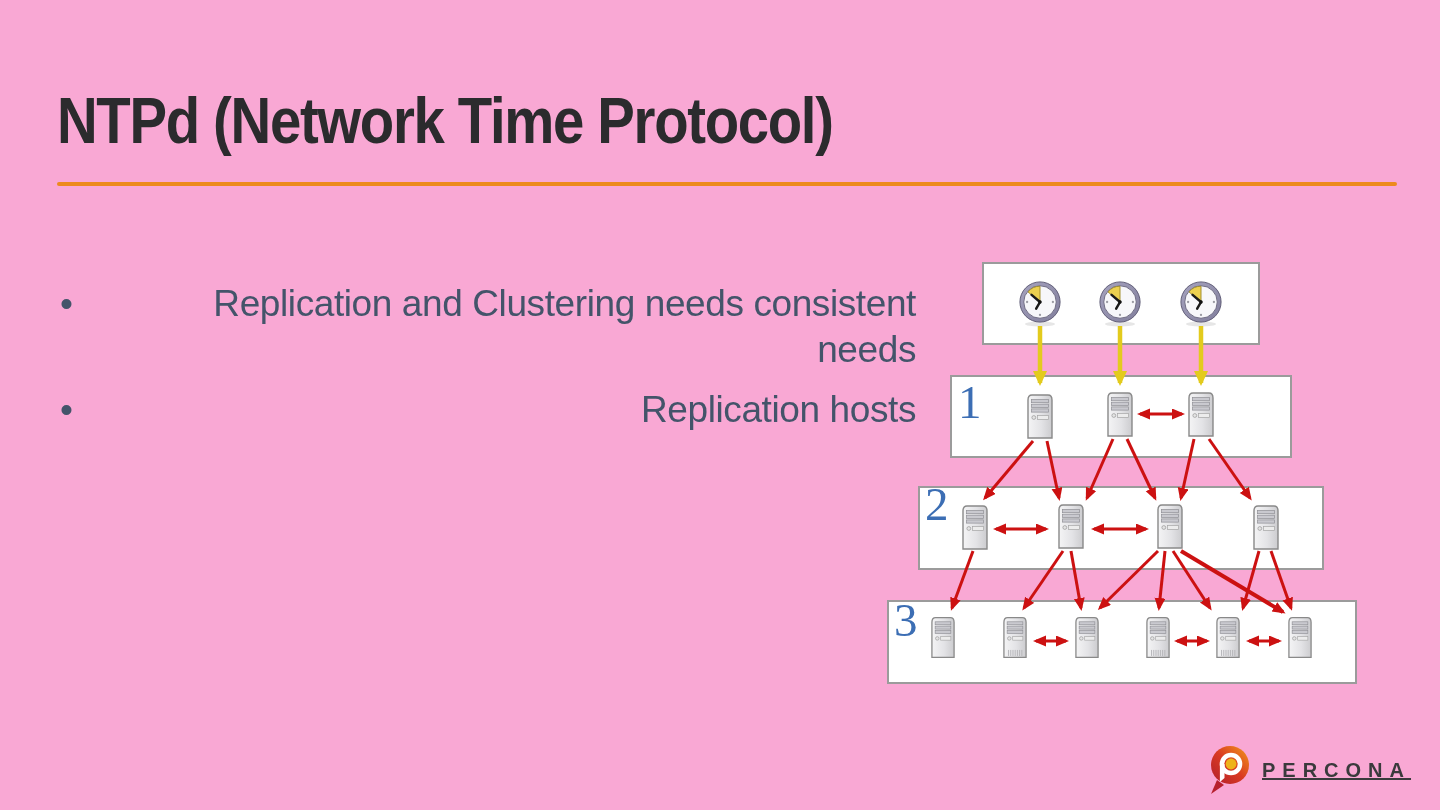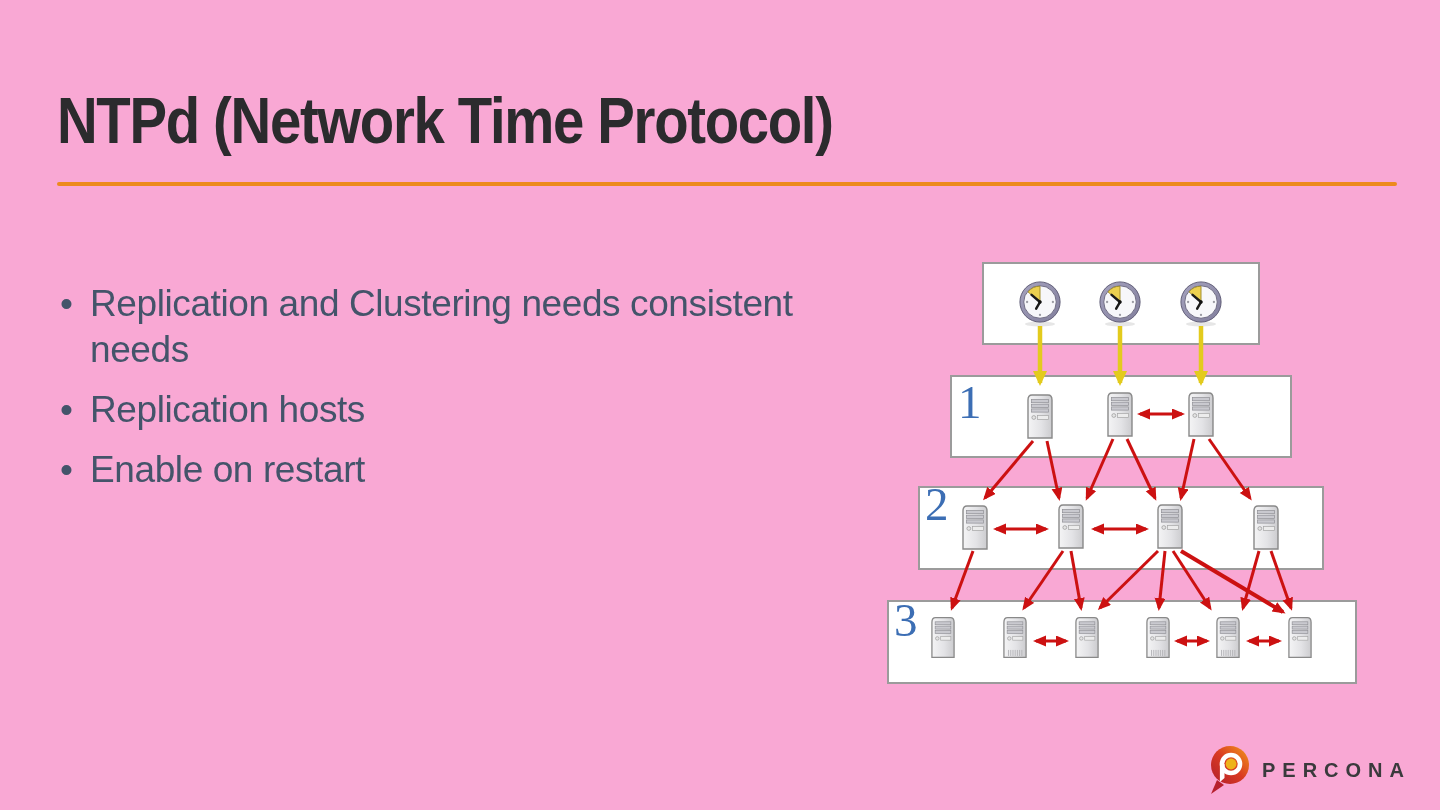--- a/index.html
+++ b/index.html
@@ -21,52 +21,49 @@
     position:absolute;left:56px;top:281px;width:860px;
     margin:0;padding:0;list-style:none;
   }
   .bullets li{
     position:relative;padding-left:34px;margin:0 0 14px 0;
     font-size:37px;line-height:46px;letter-spacing:-0.4px;color:#44546a;
   }
   .bullets li::before{
     content:"\2022";position:absolute;left:4px;top:0;color:#44546a;
   }
-  .bullet-line{display:block;white-space:nowrap;}
+  .bullet-line{display:block;white-space:nowrap;text-align:right;}
   .diagram{position:absolute;left:0;top:0;width:1440px;height:810px;}
   .stratum-label{font-family:"Liberation Serif",serif;font-size:47px;fill:#3c6eb4;}
   .lvl-box{fill:#ffffff;stroke:#9b9b9b;stroke-width:2;}
   .red-line{stroke:#cc1111;stroke-width:3;fill:none;}
   .red-line-thick{stroke:#cc1111;stroke-width:4;fill:none;}
   .yellow-line{stroke:#e3cb1d;stroke-width:4.5;fill:none;}
   .footer{position:absolute;left:1208px;top:745px;width:200px;height:52px;}
   .logo-mark{position:absolute;left:0;top:0;}
   .brand{
     position:absolute;left:54px;top:14px;
-    font-size:20px;font-weight:700;letter-spacing:7px;color:#3a3a3c;white-space:nowrap;
+    font-size:20px;font-weight:700;letter-spacing:7px;color:#3a3a3c;white-space:nowrap;text-decoration:underline;
   }
 </style>
 </head>
 <body>
 
 <div class="slide">
 
   <h1 class="title">NTPd (Network Time Protocol)</h1>
   <div class="rule"></div>
 
   <ul class="bullets">
     <li>
       <span class="bullet-line">Replication and Clustering needs consistent</span>
       <span class="bullet-line">needs</span>
     </li>
     <li>
       <span class="bullet-line">Replication hosts</span>
-    </li>
-    <li>
-      <span class="bullet-line">Enable on restart</span>
     </li>
   </ul>
 
   <svg class="diagram" viewBox="0 0 1440 810">
     <defs>
       <linearGradient id="gServer" x1="0" y1="0" x2="1" y2="0">
         <stop offset="0" stop-color="#f4f4f5"></stop>
         <stop offset="0.55" stop-color="#e3e3e6"></stop>
         <stop offset="1" stop-color="#cccccf"></stop>
       </linearGradient>

